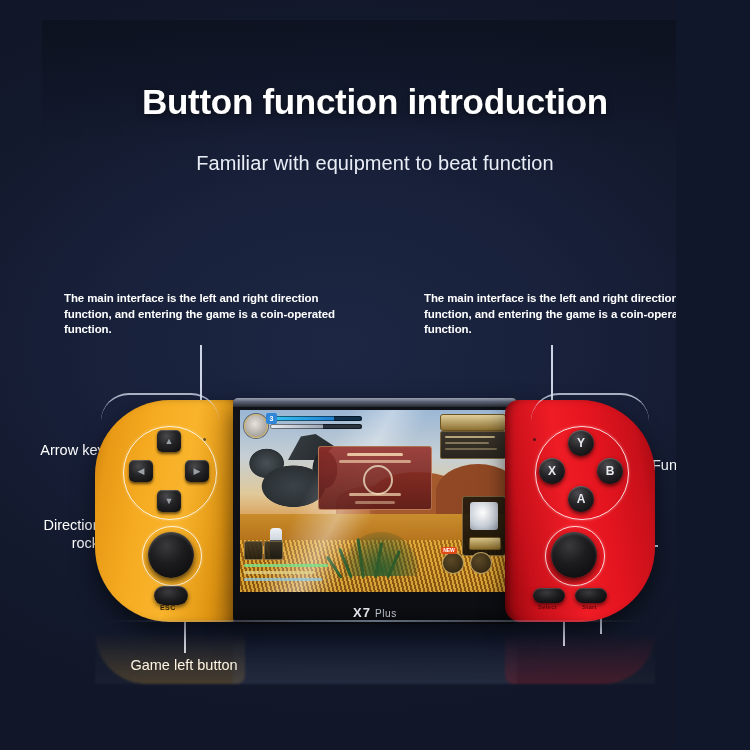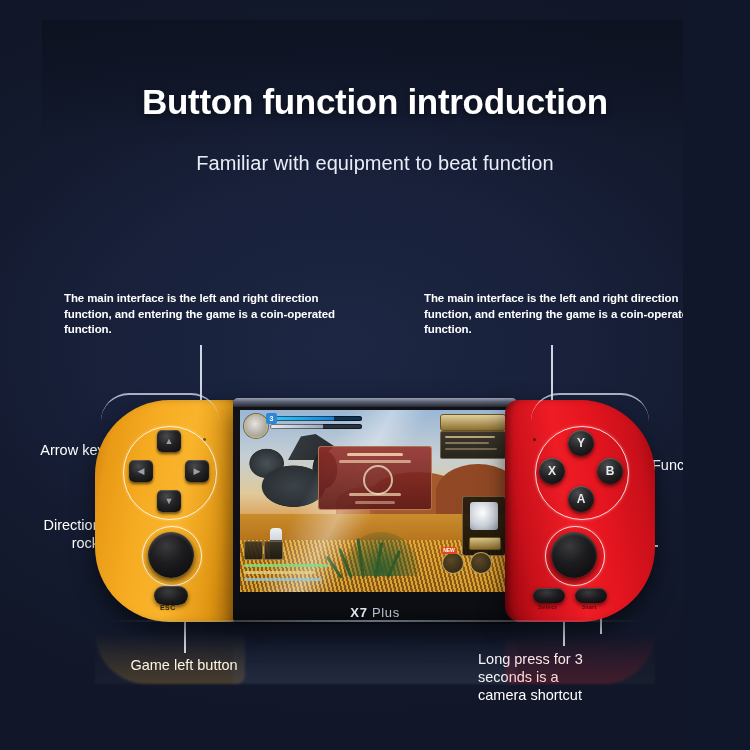--- a/index.html
+++ b/index.html
@@ -7,21 +7,20 @@
     width:750px;height:750px;overflow:hidden;
     font-family:"Liberation Sans",sans-serif;
     background:#10172a;
   }
   #stage{
     position:relative;width:676px;height:750px;
     background:
       radial-gradient(ellipse 560px 380px at 50% 46%, #1d2743 0%, #18203a 45%, #131a2e 75%, #111728 100%),
       linear-gradient(180deg,#131a2b 0%,#161e33 30%,#18203a 55%,#141b2e 100%);
     overflow:hidden;
-    padding-left:7px;
   }
   
   #inset{
     position:absolute;left:42px;top:20px;width:666px;height:714px;
     background:linear-gradient(180deg,rgba(10,14,26,.55) 0%,rgba(12,17,32,0) 18%);
     pointer-events:none;
   }
 
   
   .title{
@@ -98,21 +97,21 @@
     border-radius:5px 5px 0 0;
   }
   #screen{
     position:absolute;left:7px;top:12px;width:270px;height:182px;
     overflow:hidden;background:#2b2119;
   }
   .brand{
     position:absolute;left:0;bottom:4px;width:284px;text-align:center;
     color:#dfe3ea;font-size:13px;font-weight:bold;letter-spacing:1px;
   }
-  .brand small{font-size:13px;font-weight:normal;letter-spacing:.6px;margin-left:4px;color:#b9c0cc;}
+  .brand small{font-size:10px;font-weight:normal;letter-spacing:.6px;margin-left:4px;color:#b9c0cc;}
 
   
   #sky{position:absolute;inset:0;
     background:linear-gradient(180deg,#9ab6d4 0%,#c6cfd4 26%,#e0c99a 46%,#d99a4e 62%,#b9701f 78%,#8d4d12 100%);}
   .hill{position:absolute;border-radius:50% 50% 0 0;}
   #h1{left:130px;top:62px;width:95px;height:46px;background:#a4582a;}
   #h2{left:196px;top:54px;width:84px;height:56px;background:#8f4722;}
   #h3{left:96px;top:76px;width:70px;height:34px;background:#b96a33;}
   #ground{position:absolute;left:0;bottom:0;width:100%;height:78px;
     background:linear-gradient(180deg,#c98c2a 0%,#b8761d 30%,#8d5412 70%,#6d3e0c 100%);}
@@ -299,21 +298,20 @@
   <div class="lline h" style="left:116px;top:553px;width:74px;"></div>
 
   <div class="anno anno-plain" style="left:652px;top:456px;width:96px;">Function key</div>
   <div class="lline h" style="left:606px;top:484px;width:44px;"></div>
 
   <div class="lline h" style="left:592px;top:545px;width:66px;"></div>
 
   <div class="anno anno-plain anno-center" style="left:128px;top:656px;width:112px;">Game left button</div>
   <div class="lline v" style="left:184px;top:605px;height:48px;"></div>
 
-  <div class="anno anno-plain" style="left:478px;top:650px;width:122px;">Long press for 3 seconds is a camera shortcut</div>
   <div class="lline v" style="left:563px;top:608px;height:38px;"></div>
 
   <div class="lline v" style="left:600px;top:608px;height:26px;"></div>
 
   <div id="device">
 
     <div class="grip" id="grip-l">
       <div class="shoulder" id="shoulder-l"></div>
       <div class="led" style="left:108px;top:38px;"></div>
 

